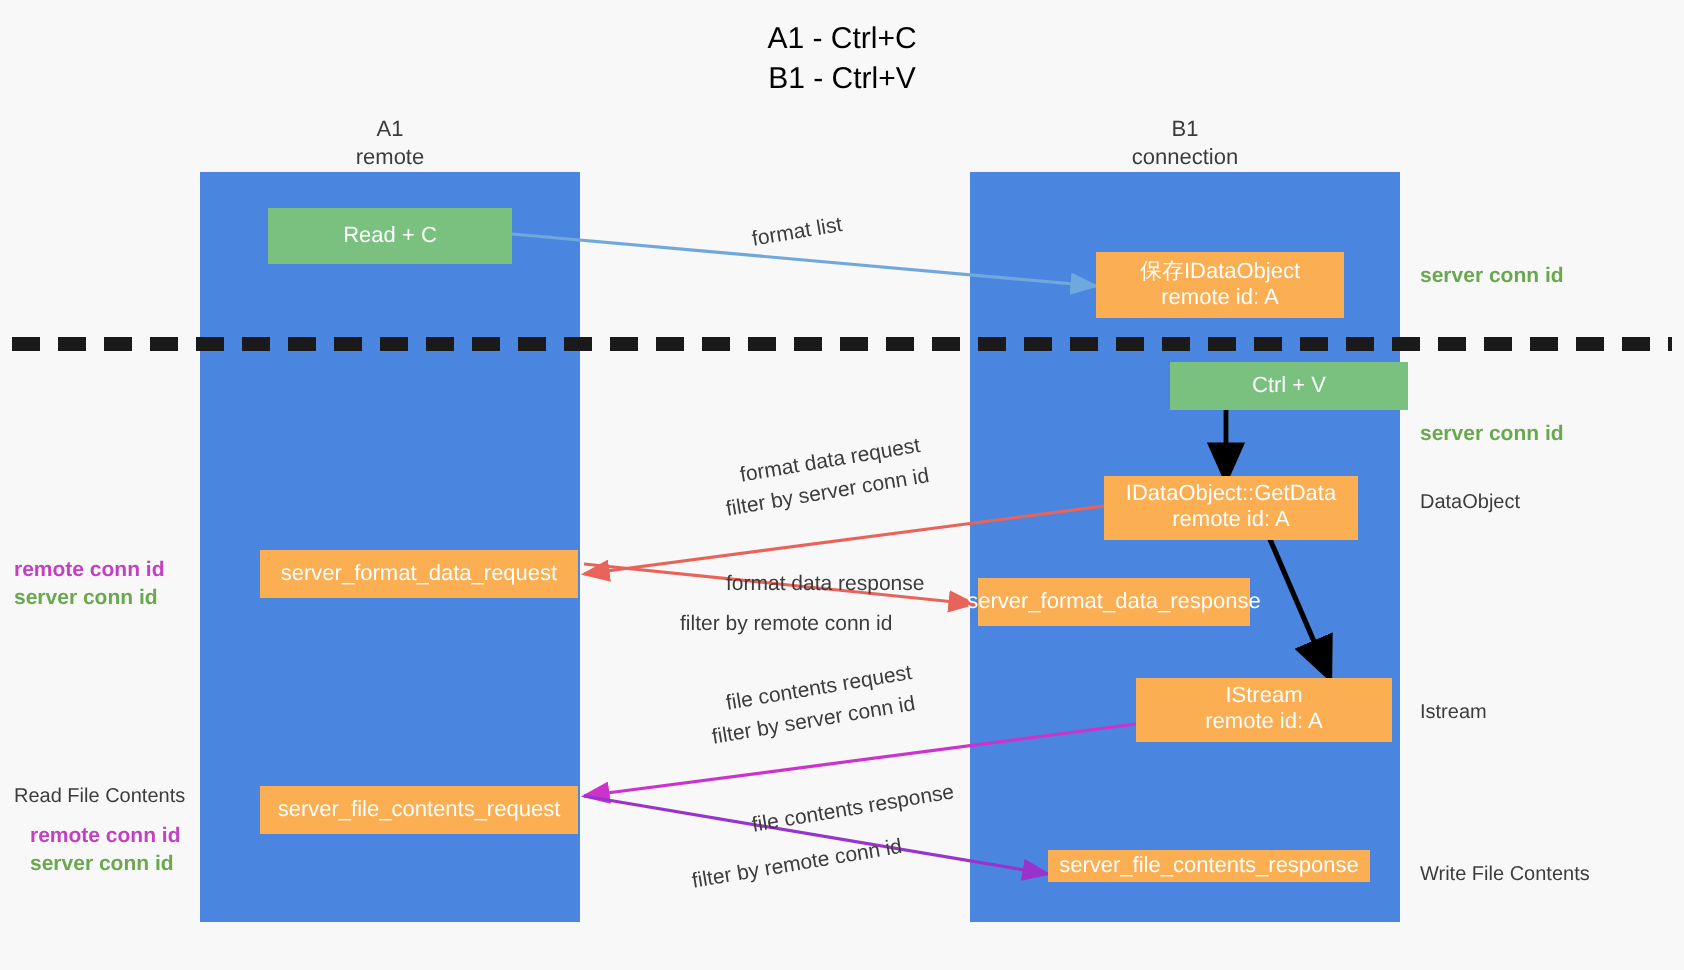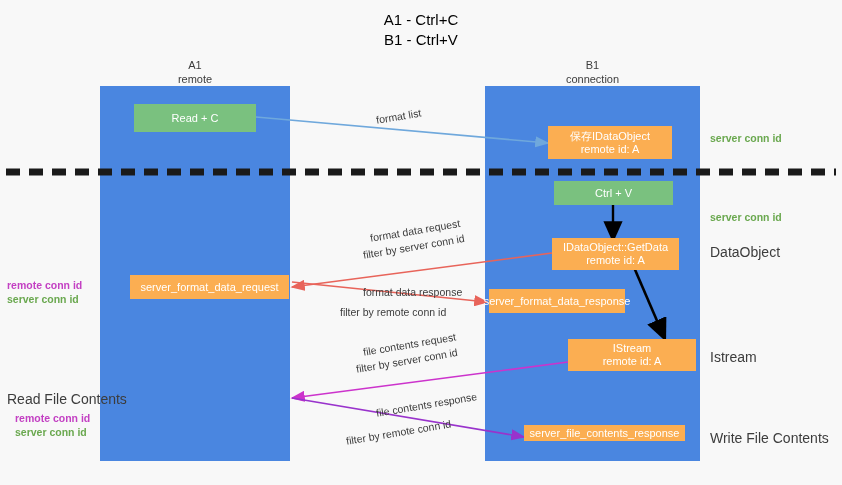--- a/index.html
+++ b/index.html
@@ -75,21 +75,21 @@
   
   .lbl {
     position: absolute;
     font-size: 10.5px;
     line-height: 14px;
     color: #3c3c3c;
     white-space: pre;
   }
   .lbl.rot { transform: rotate(-9.5deg); transform-origin: left top; }
   .lbl.green  { color: #6aa84f; font-weight: bold; }
-  .lbl.right  { font-size: 14px; }
+  .lbl.right  { font-size: 10px; }
   .stack { position: absolute; white-space: pre; font-size: 10.5px; line-height: 14px; }
   .stack .g { color: #6aa84f; font-weight: bold; }
   .stack .p { color: #c340c3; font-weight: bold; }
 </style>
 </head>
 <body>
 
 <div id="canvas">
 
   <div class="title"><span>A1 - Ctrl+C</span>
@@ -142,21 +142,21 @@
 
   <div class="box green" style="left:134px; top:104px; width:122px; height:28px;">
     <span>Read + C</span>
   </div>
 
   <div class="box orange" style="left:548px; top:126px; width:124px; height:33px;">
     <span>保存IDataObject</span>
     <span>remote id: A</span>
   </div>
 
-  <div class="box green" style="left:554px; top:181px; width:119px; height:24px;">
+  <div class="box green" style="left:585px; top:181px; width:119px; height:24px;">
     <span>Ctrl + V</span>
   </div>
 
   <div class="box orange" style="left:552px; top:238px; width:127px; height:32px;">
     <span>IDataObject::GetData</span>
     <span>remote id: A</span>
   </div>
 
   <div class="box orange" style="left:130px; top:275px; width:159px; height:24px;">
     <span>server_format_data_request</span>
@@ -164,20 +164,23 @@
 
   <div class="box orange" style="left:489px; top:289px; width:136px; height:24px;">
     <span>server_format_data_response</span>
   </div>
 
   <div class="box orange" style="left:568px; top:339px; width:128px; height:32px;">
     <span>IStream</span>
     <span>remote id: A</span>
   </div>
 
+  <div class="box orange" style="left:130px; top:393px; width:159px; height:24px;">
+    <span>server_file_contents_request</span>
+  </div>
 
   <div class="box orange" style="left:524px; top:425px; width:161px; height:16px;">
     <span>server_file_contents_response</span>
   </div>
 
   <div class="lbl rot" style="left:375px; top:113px;">format list</div>
 
   <div class="lbl rot" style="left:369px; top:231px;">format data request</div>
   <div class="lbl rot" style="left:362px; top:248px;"><span>filter by </span><span class="bold-g">server conn id</span></div>
 

